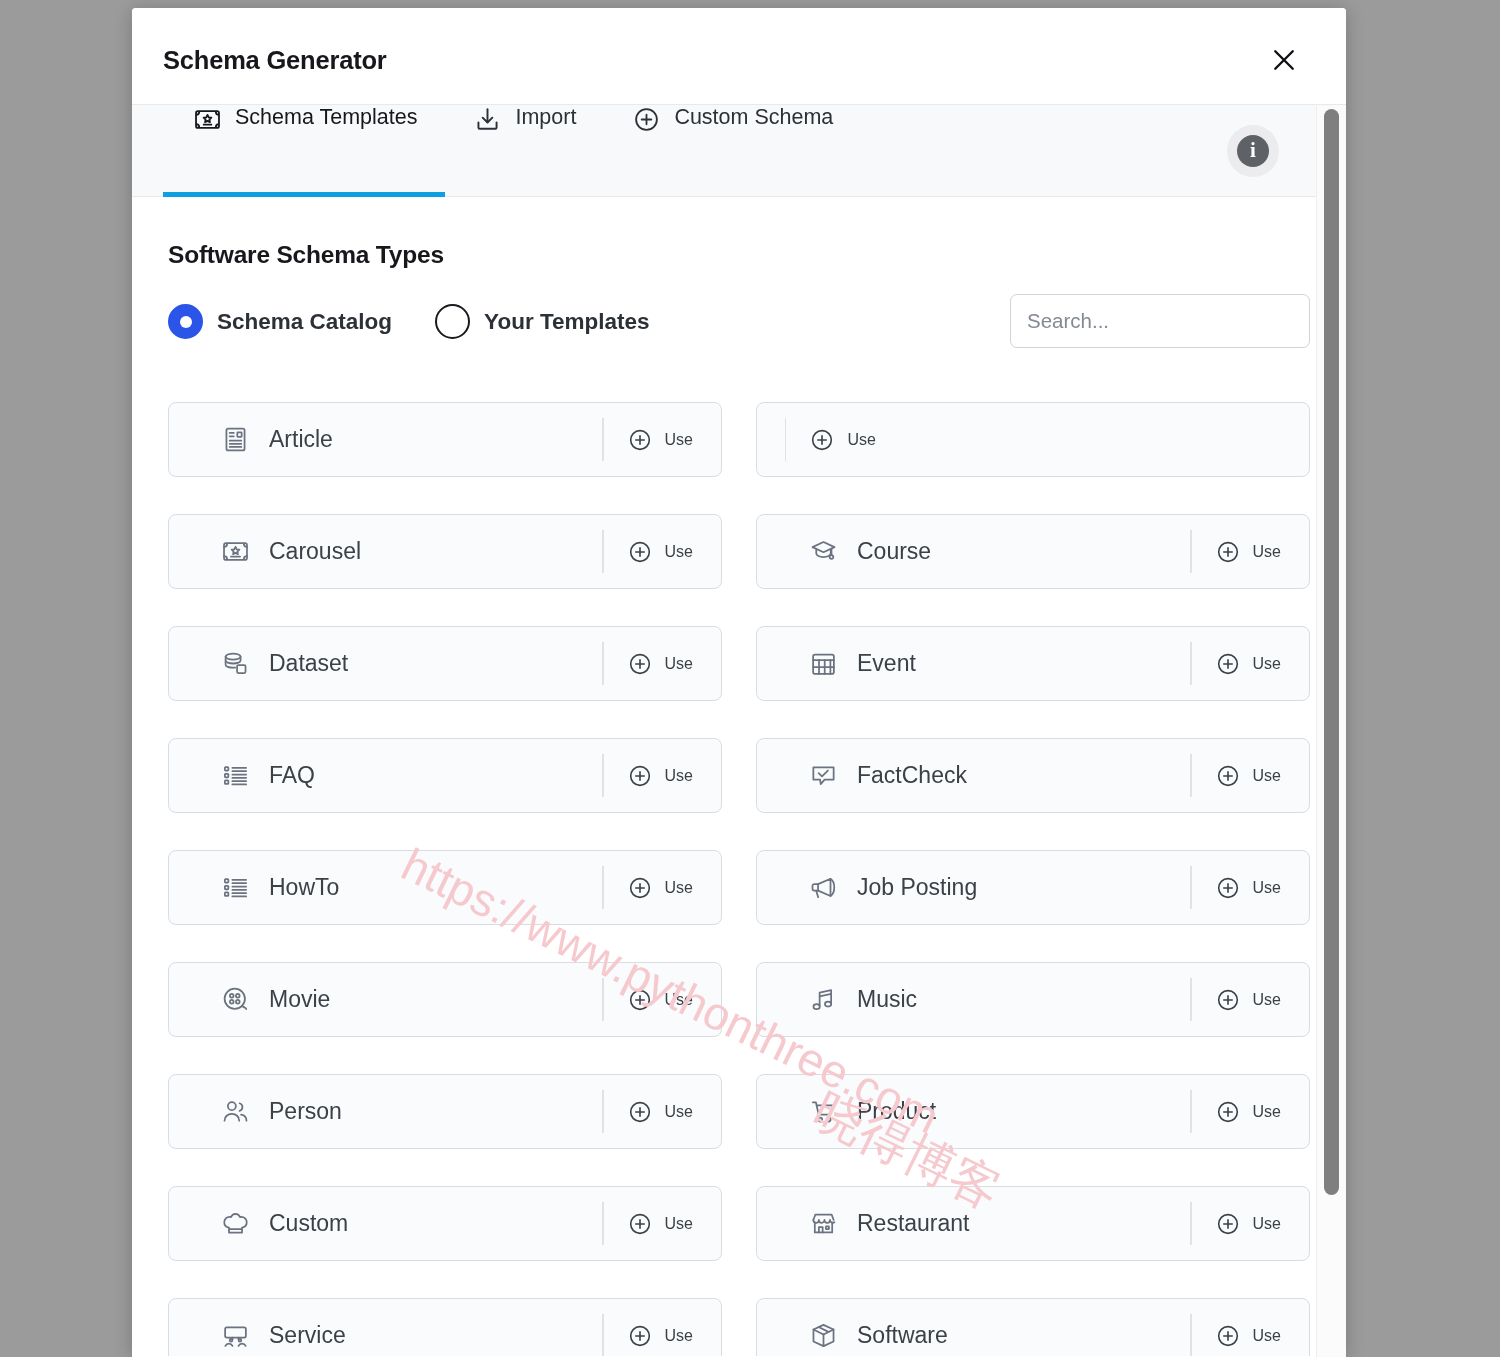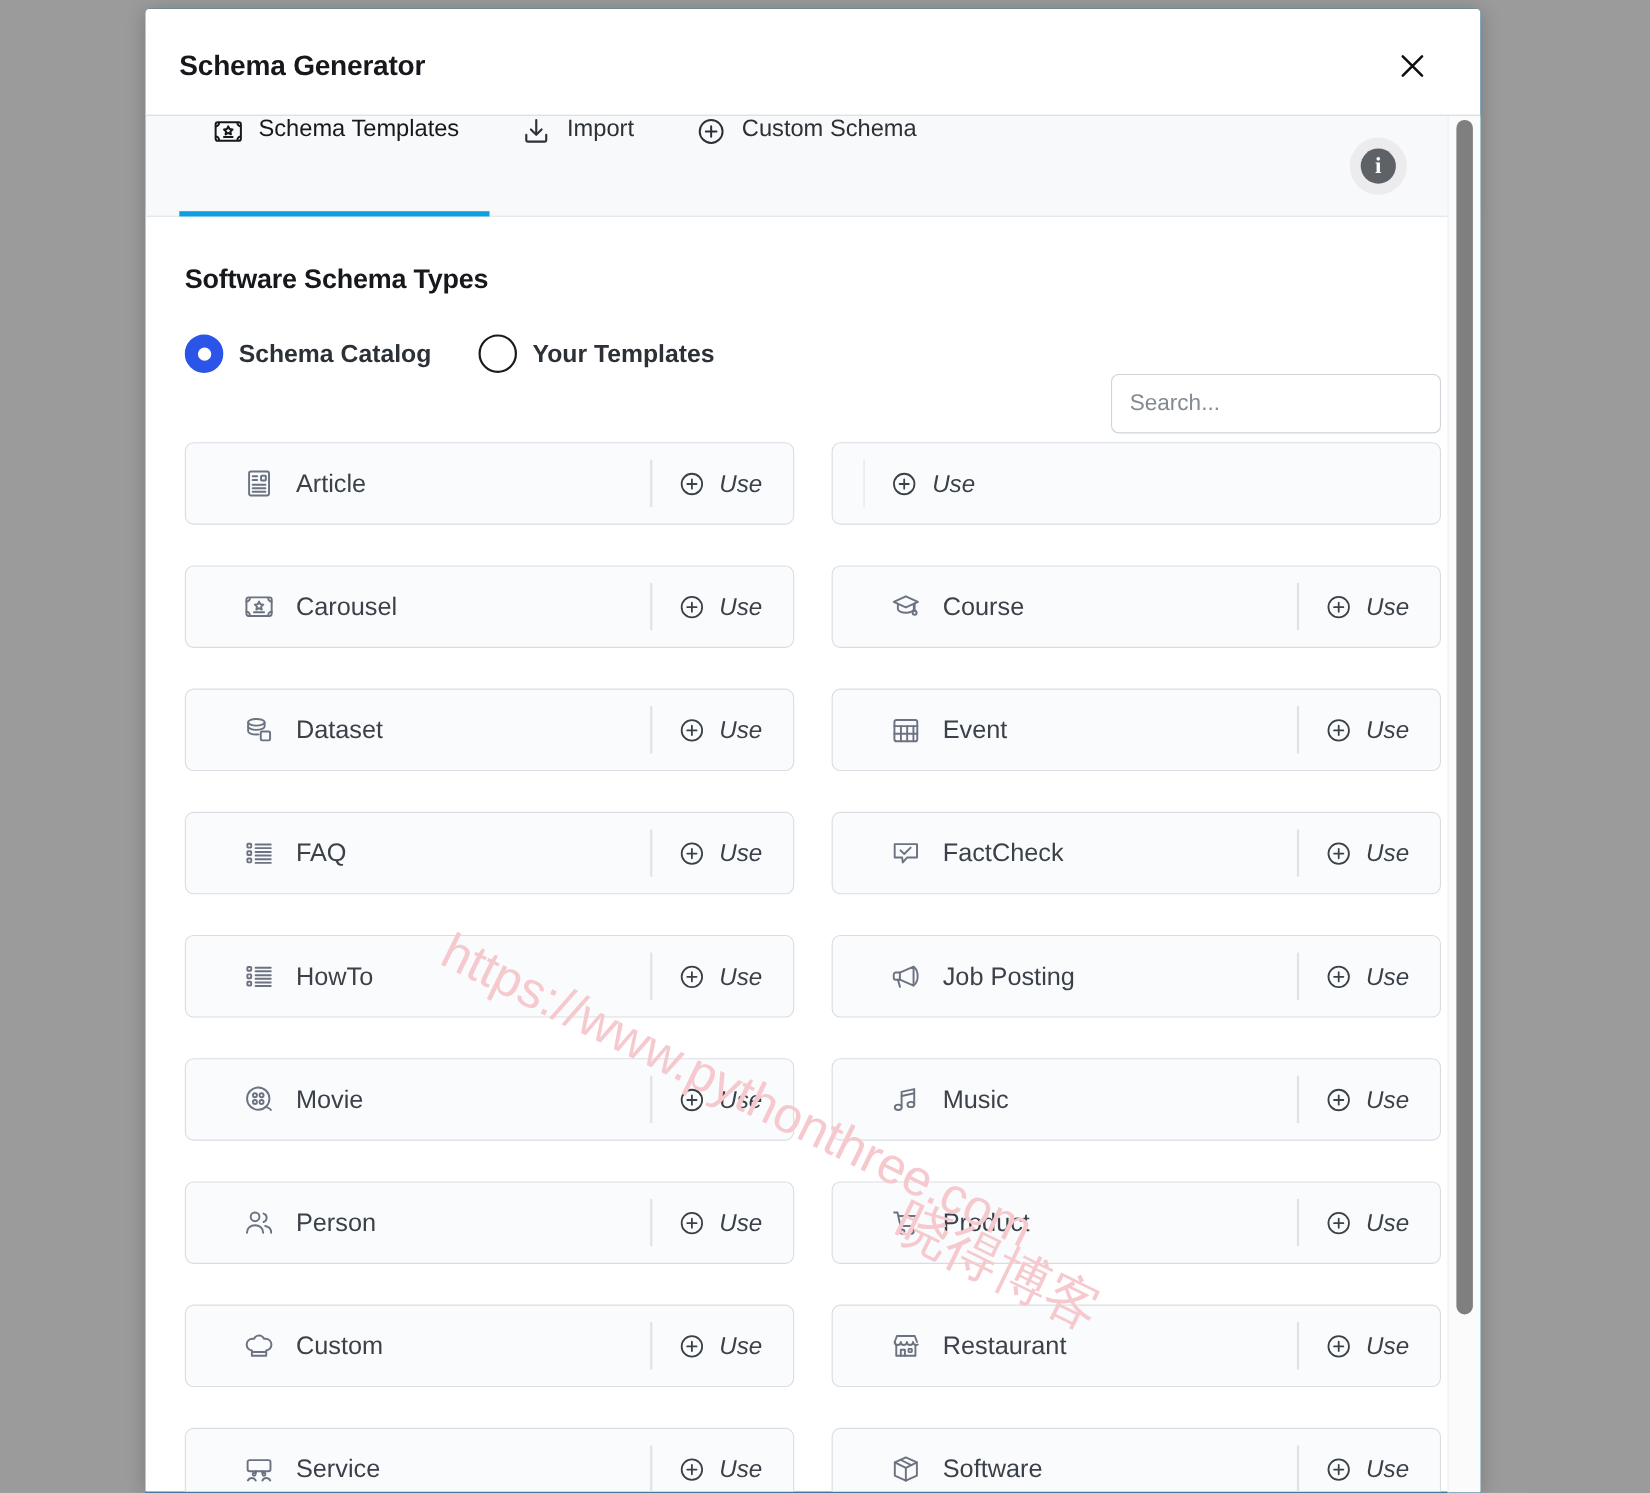--- a/index.html
+++ b/index.html
@@ -18,21 +18,21 @@
     background: #9b9b9b;
   }
 
   
   .modal {
     position: absolute;
     left: 132px;
     top: 8px;
     width: 1214px;
     height: 1349px;
-    background: #0369a1;
+    background: #ffffff;
     border-radius: 4px 4px 0 0;
     box-shadow: 0 2px 18px rgba(0,0,0,.22);
     overflow: hidden;
   }
 
   
   .titlebar {
     position: relative;
     height: 97px;
     border-bottom: 1px solid #e7e9ec;
@@ -164,21 +164,20 @@
     width: 300px;
     height: 54px;
     border: 1.5px solid #cfd4da;
     border-radius: 7px;
     background: #fff;
     padding: 0 16px;
     font-family: "Liberation Sans", sans-serif;
     font-size: 20.5px;
     color: #2c3137;
     outline: none;
-    margin-top: 46px;
   }
   .search-box::placeholder { color: #838a91; }
 
   
   .grid {
     margin-top: 44px;
     display: grid;
     grid-template-columns: 1fr 1fr;
     column-gap: 34px;
     row-gap: 37px;
@@ -228,21 +227,21 @@
     padding: 0 28px 0 23px;
     flex: none;
     color: #3b4148;
     cursor: pointer;
   }
   .card-use .plus {
     width: 26px; height: 26px;
     flex: none;
     display: flex; align-items: center; justify-content: center;
   }
-  .card-use .use-text { font-size: 22px; font-style: italic; }
+  .card-use .use-text { font-size: 16px; }
 
   
   .scroll-track {
     position: absolute;
     right: 0;
     top: 98px;
     width: 30px;
     height: 1251px;
     background: #fbfbfb;
     border-left: 1px solid #eceef0;

